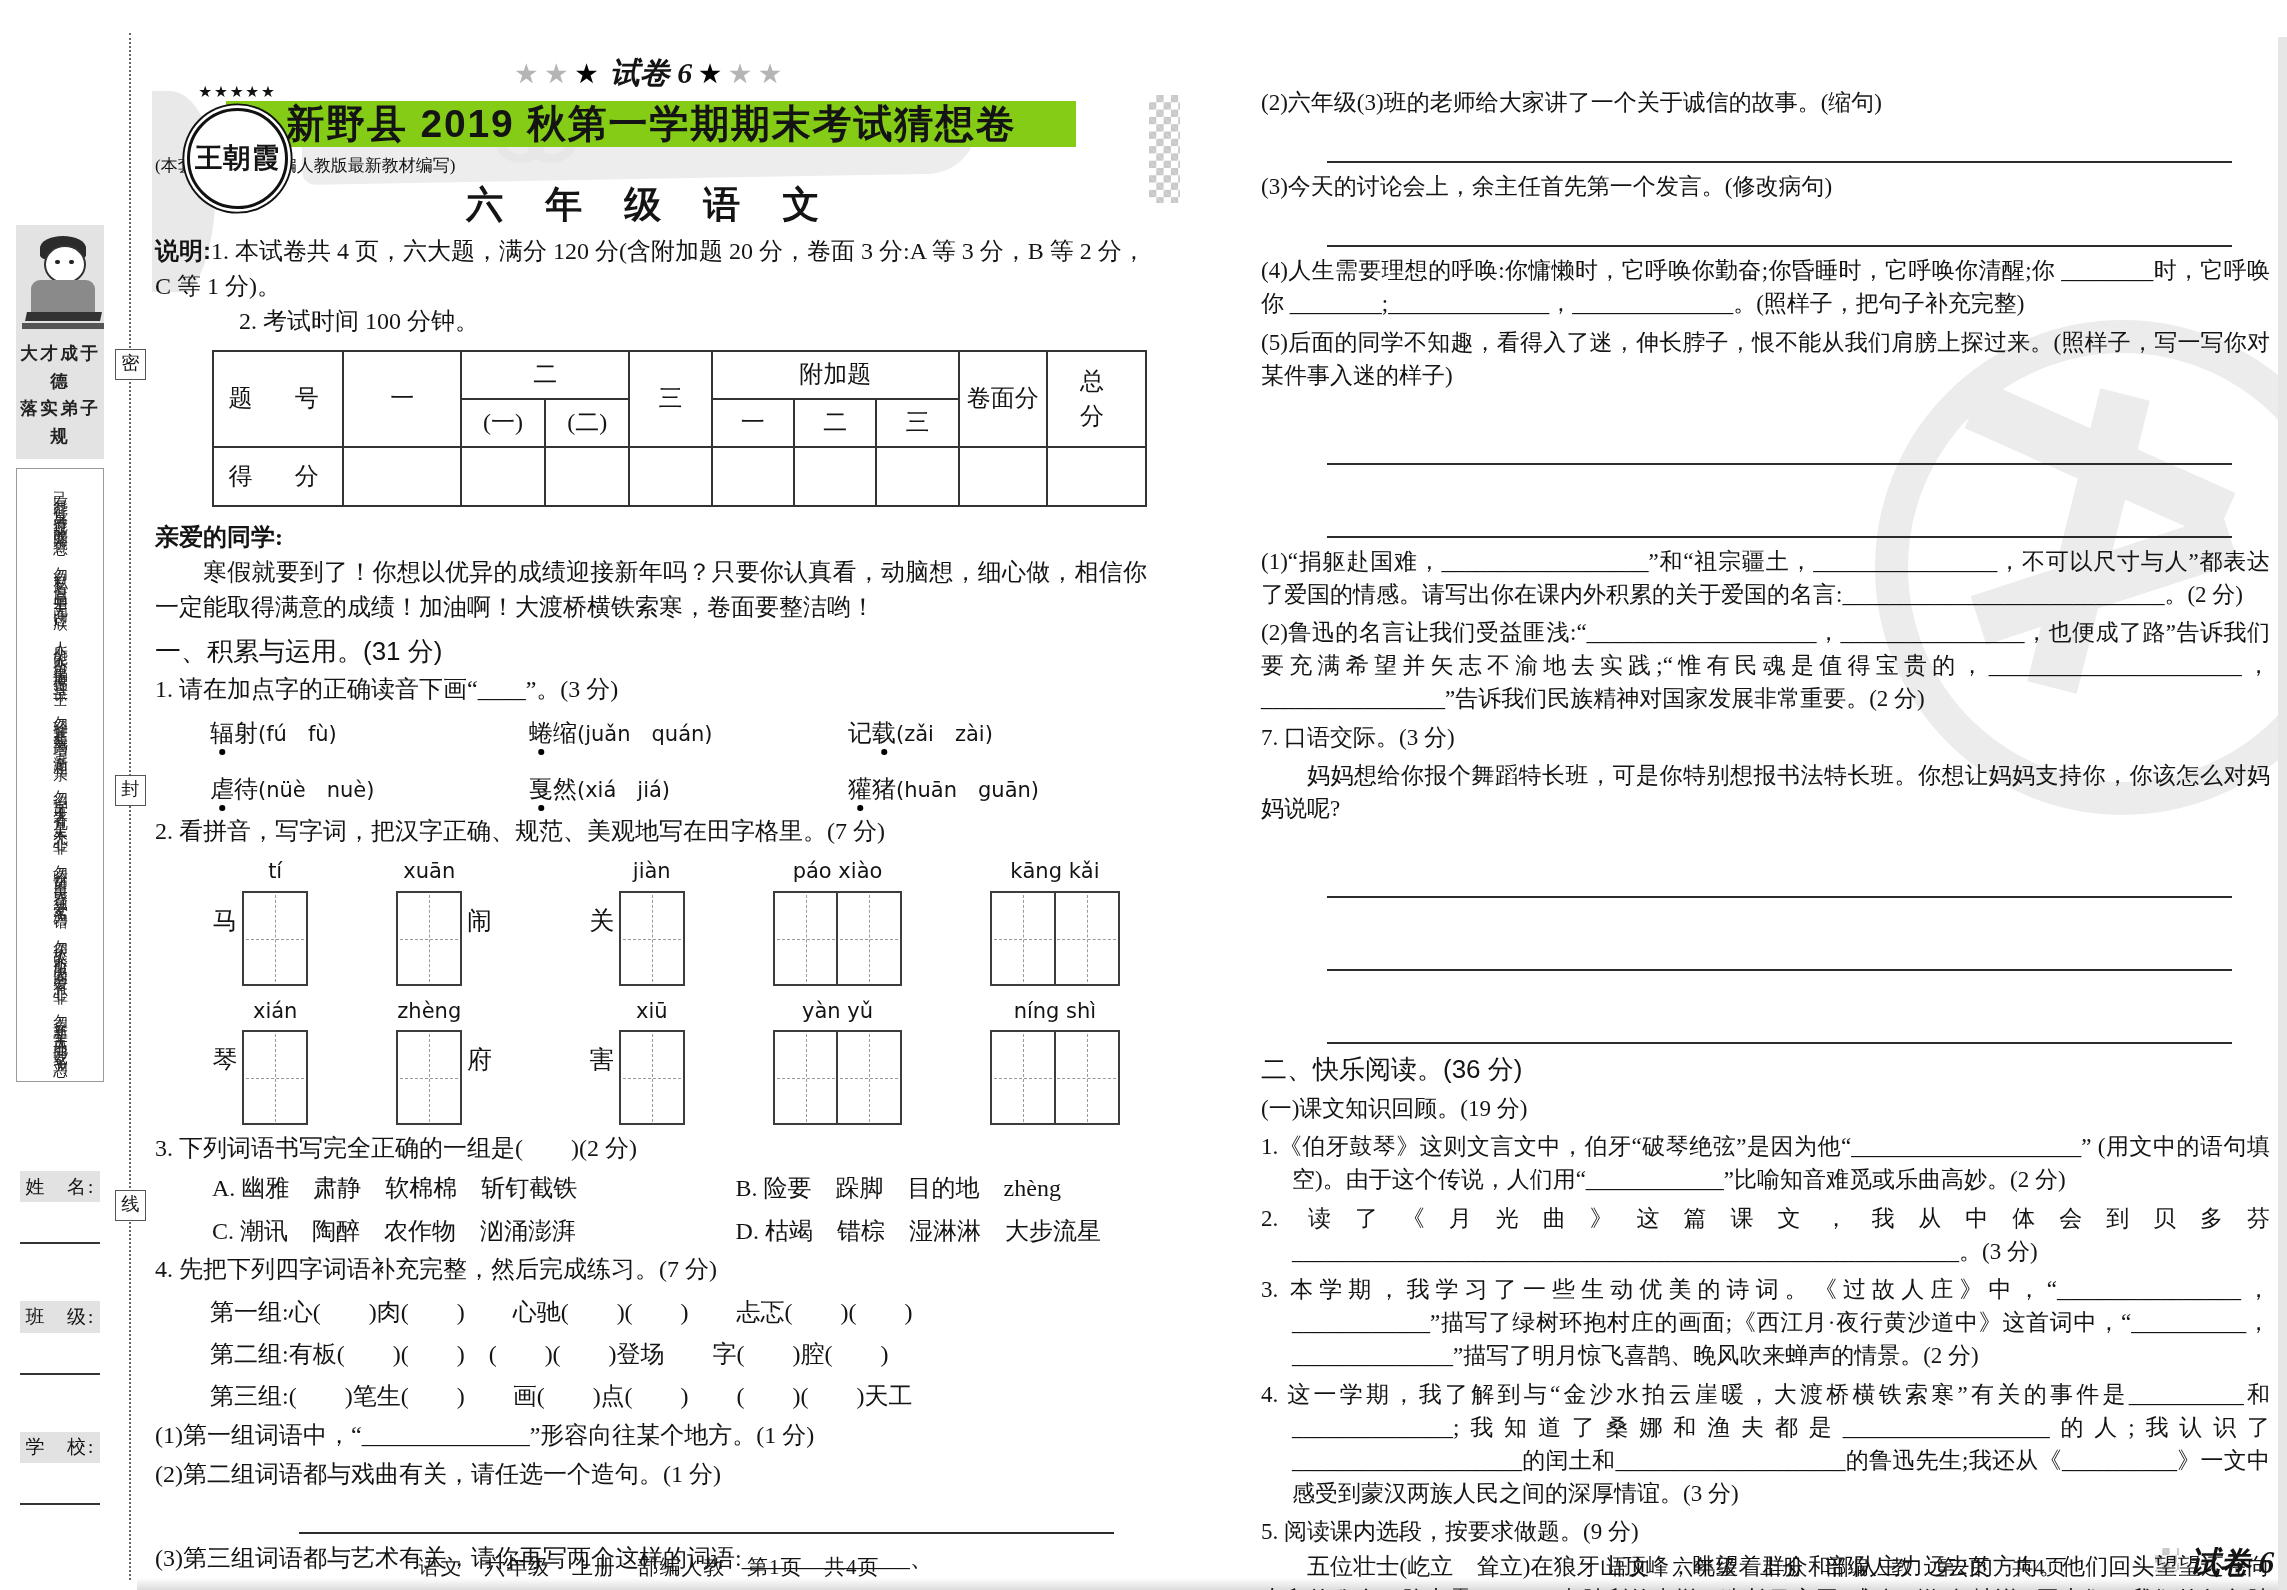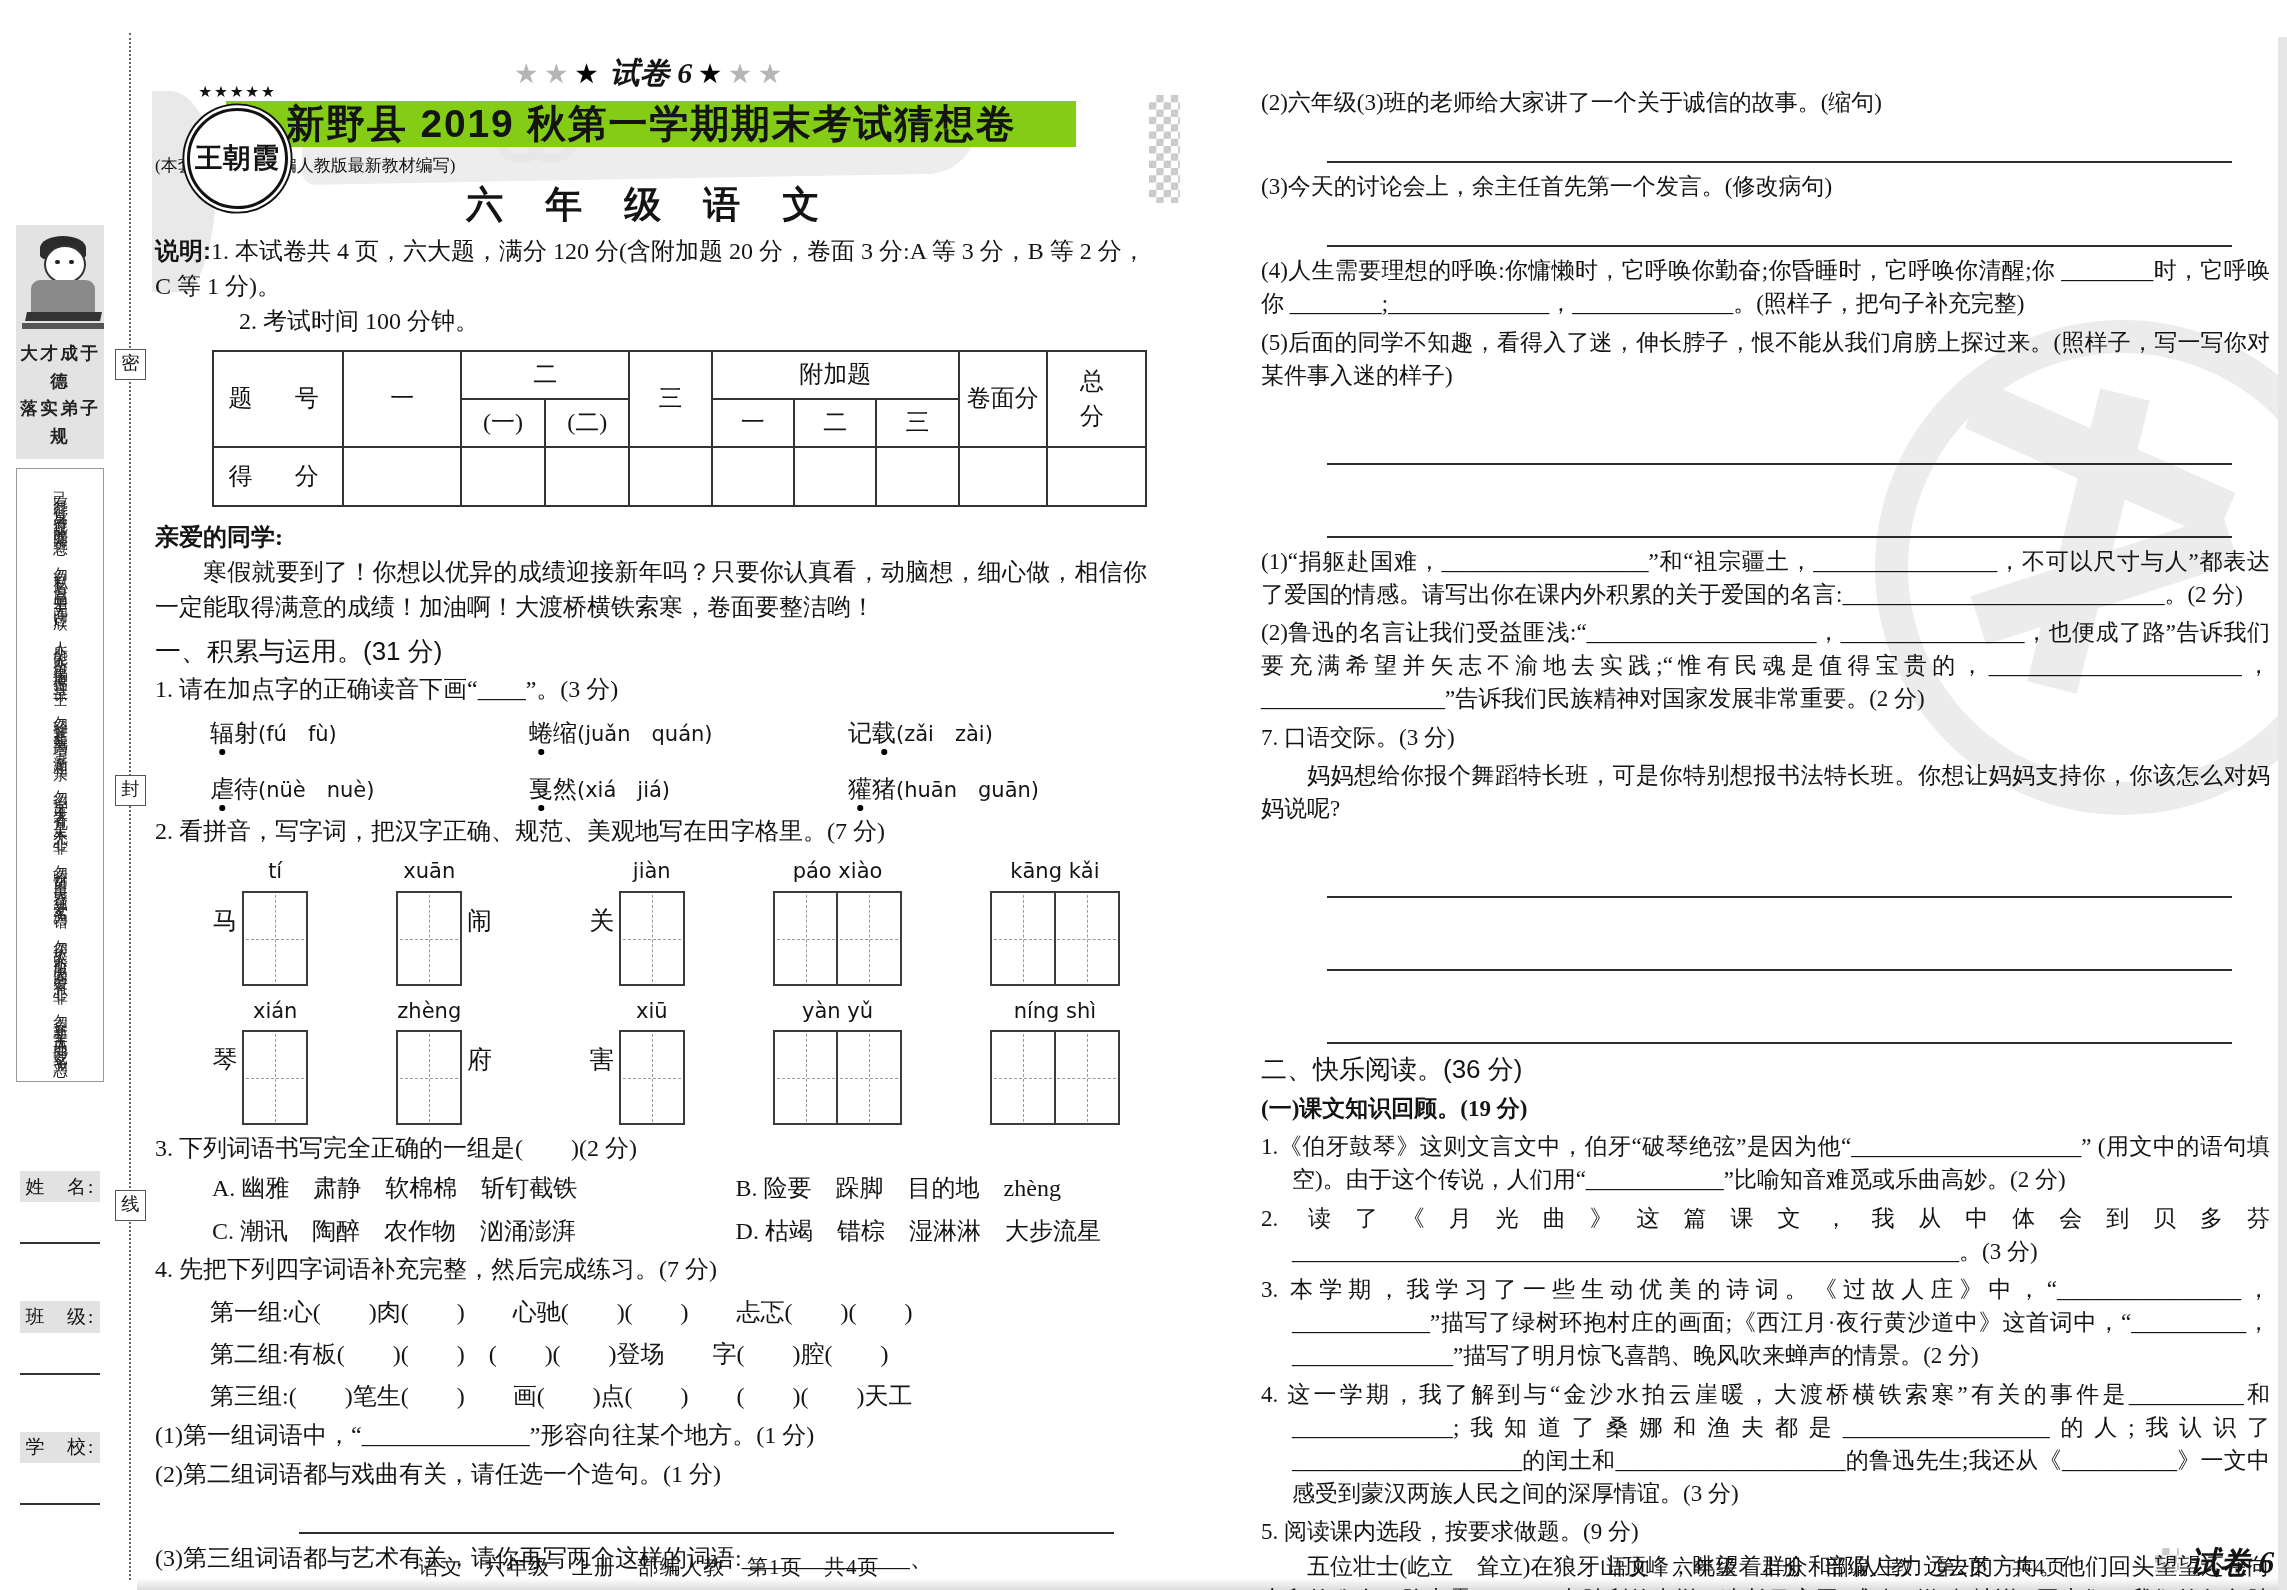--- a/index.html
+++ b/index.html
@@ -375,21 +375,21 @@
     <div class="rule gap"></div>
     <div class="rule gap"></div>
     <div class="q">(1)“捐躯赴国难，__________________”和“祖宗疆土，________________，不可以尺寸与人”都表达了爱国的情感。请写出你在课内外积累的关于爱国的名言:____________________________。(2 分)</div>
     <div class="q">(2)鲁迅的名言让我们受益匪浅:“____________________，________________，也便成了路”告诉我们要充满希望并矢志不渝地去实践;“惟有民魂是值得宝贵的，______________________，________________”告诉我们民族精神对国家发展非常重要。(2 分)</div>
     <div class="q">7. 口语交际。(3 分)</div>
     <div class="q" style="text-indent:2em">妈妈想给你报个舞蹈特长班，可是你特别想报书法特长班。你想让妈妈支持你，你该怎么对妈妈说呢?</div>
     <div class="rule gap"></div>
     <div class="rule gap"></div>
     <div class="rule gap"></div>
     <div class="sec">二、快乐阅读。(36 分)</div>
-    <div class="q" style="font-weight:bold">(一)课文知识回顾。(19 分)</div>
+    <div class="q" style="font-weight:normal">(一)课文知识回顾。(19 分)</div>
     <div class="q ind">1.《伯牙鼓琴》这则文言文中，伯牙“破琴绝弦”是因为他“____________________” (用文中的语句填空)。由于这个传说，人们用“____________”比喻知音难觅或乐曲高妙。(2 分)</div>
     <div class="q ind">2. 读了《月光曲》这篇课文，我从中体会到贝多芬__________________________________________________________。(3 分)</div>
     <div class="q ind">3. 本学期，我学习了一些生动优美的诗词。《过故人庄》中，“________________，____________”描写了绿树环抱村庄的画面;《西江月·夜行黄沙道中》这首词中，“__________，______________”描写了明月惊飞喜鹊、晚风吹来蝉声的情景。(2 分)</div>
     <div class="q ind">4. 这一学期，我了解到与“金沙水拍云崖暖，大渡桥横铁索寒”有关的事件是__________和______________;我知道了桑娜和渔夫都是__________________的人;我认识了____________________的闰土和____________________的鲁迅先生;我还从《__________》一文中感受到蒙汉两族人民之间的深厚情谊。(3 分)</div>
     <div class="q">5. 阅读课内选段，按要求做题。(9 分)</div>
     <div class="passage">
       <p>五位壮士(屹立　耸立)在狼牙山顶峰，眺望着群众和部队主力远去的方向。他们回头望望还在向上爬的敌人，脸上露(lòu　lù)出胜利的喜悦。班长马宝玉(感动　激动)地说:“同志们，我们的任务胜利完成了!”说罢，他把那支从敌人手里夺来的枪砸碎了，然后走到悬崖边上，像每次发起冲锋一样，第一个纵身跳下深谷。战士们也昂首挺胸，相继从悬崖往下跳。狼牙山上响起了他们壮烈豪迈的口号声:</p>
 
     </div>
   </div>

